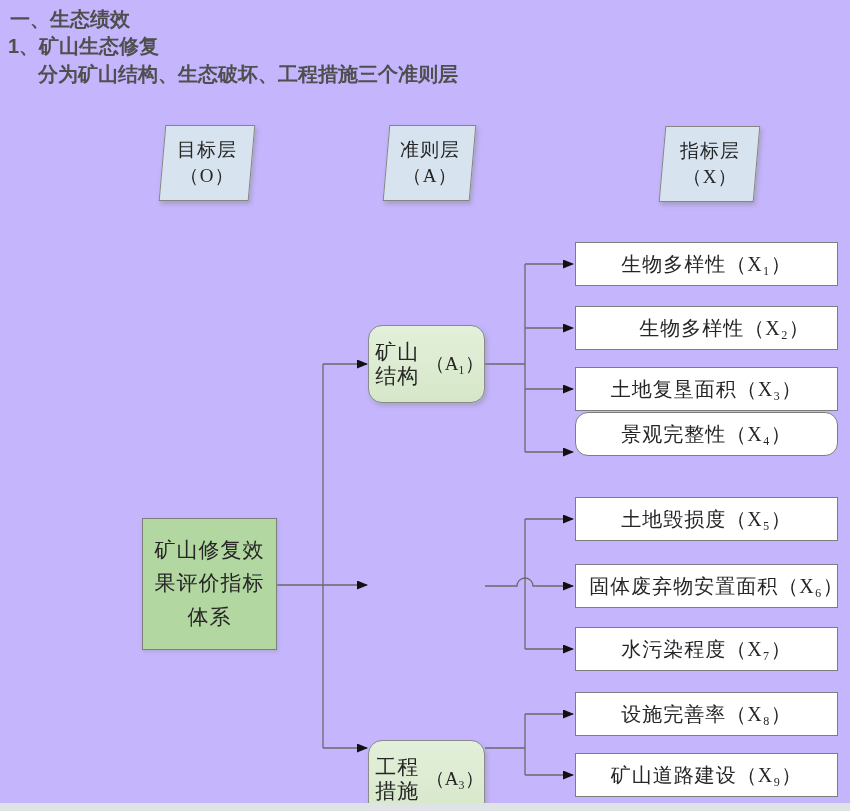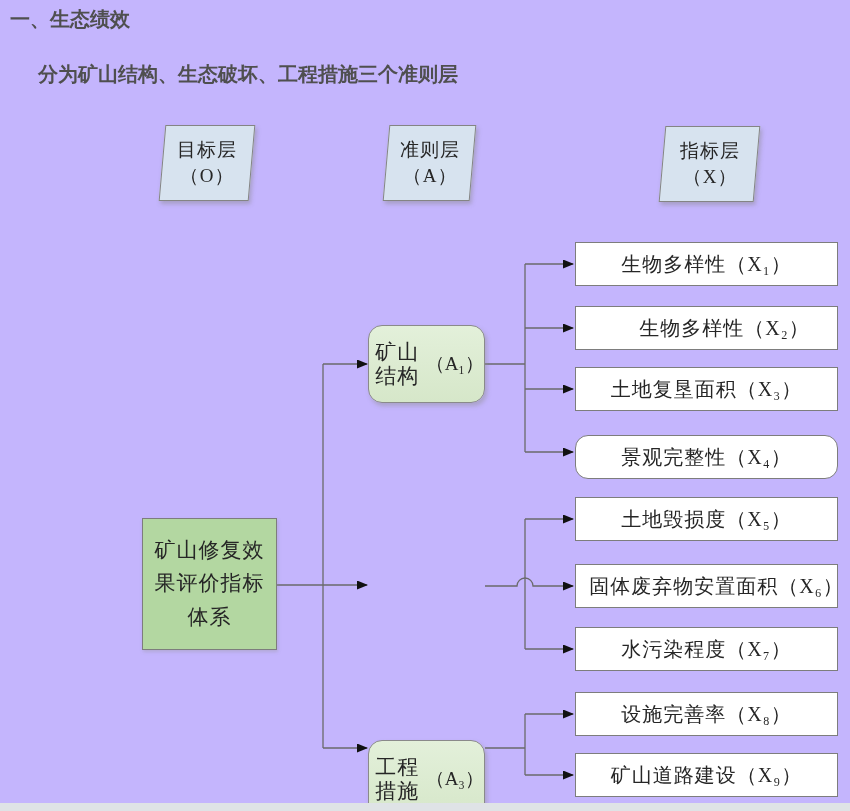--- a/index.html
+++ b/index.html
@@ -54,33 +54,34 @@
   .abox .name{font-size:21px; line-height:1.15; letter-spacing:1px;}
   .abox .code{font-size:19px; line-height:1.2;}
 
   
   .xbox{
     position:absolute; left:575px; width:263px; height:44px; box-sizing:border-box;
     background:#ffffff; border:1.5px solid #7d7d7d;
     display:flex; align-items:center; justify-content:center;
     font-size:20px; color:#262626; letter-spacing:1px; white-space:nowrap;
   }
-  .x1{top:242px;} .x2{top:306px;padding-left:36px;} .x3{top:367px;} .x4{top:435px;border-radius:13px;}
+  .x1{top:242px;} .x2{top:306px;padding-left:36px;} .x3{top:367px;} .x4{top:412px;border-radius:13px;}
   .x5{top:497px;} .x6{top:564px;padding-left:20px;} .x7{top:627px;} .x8{top:692px;} .x9{top:753px;}
 
   .bottom-strip{
     position:absolute; left:0; top:803px; width:850px; height:8px; background:#dfe3e6;
   }
 </style>
 </head>
 <body>
 
 <div id="stage">
 
   <div class="hd hd1">一、生态绩效</div>
+  <div class="hd hd2">1、矿山生态修复</div>
   <div class="hd hd3">分为矿山结构、生态破坏、工程措施三个准则层</div>
 
   <svg id="wires" width="850" height="811" viewBox="0 0 850 811">
     <defs>
       <marker id="arr" viewBox="0 0 11 9" markerWidth="11" markerHeight="9" refX="10" refY="4.5" orient="auto" markerUnits="userSpaceOnUse">
         <path d="M0,0 L11,4.5 L0,9 Z" fill="#111111"></path>
       </marker>
     </defs>
     <g stroke="#6a6a6a" stroke-width="1.3" fill="none">
       <path d="M277,585 H323"></path>

